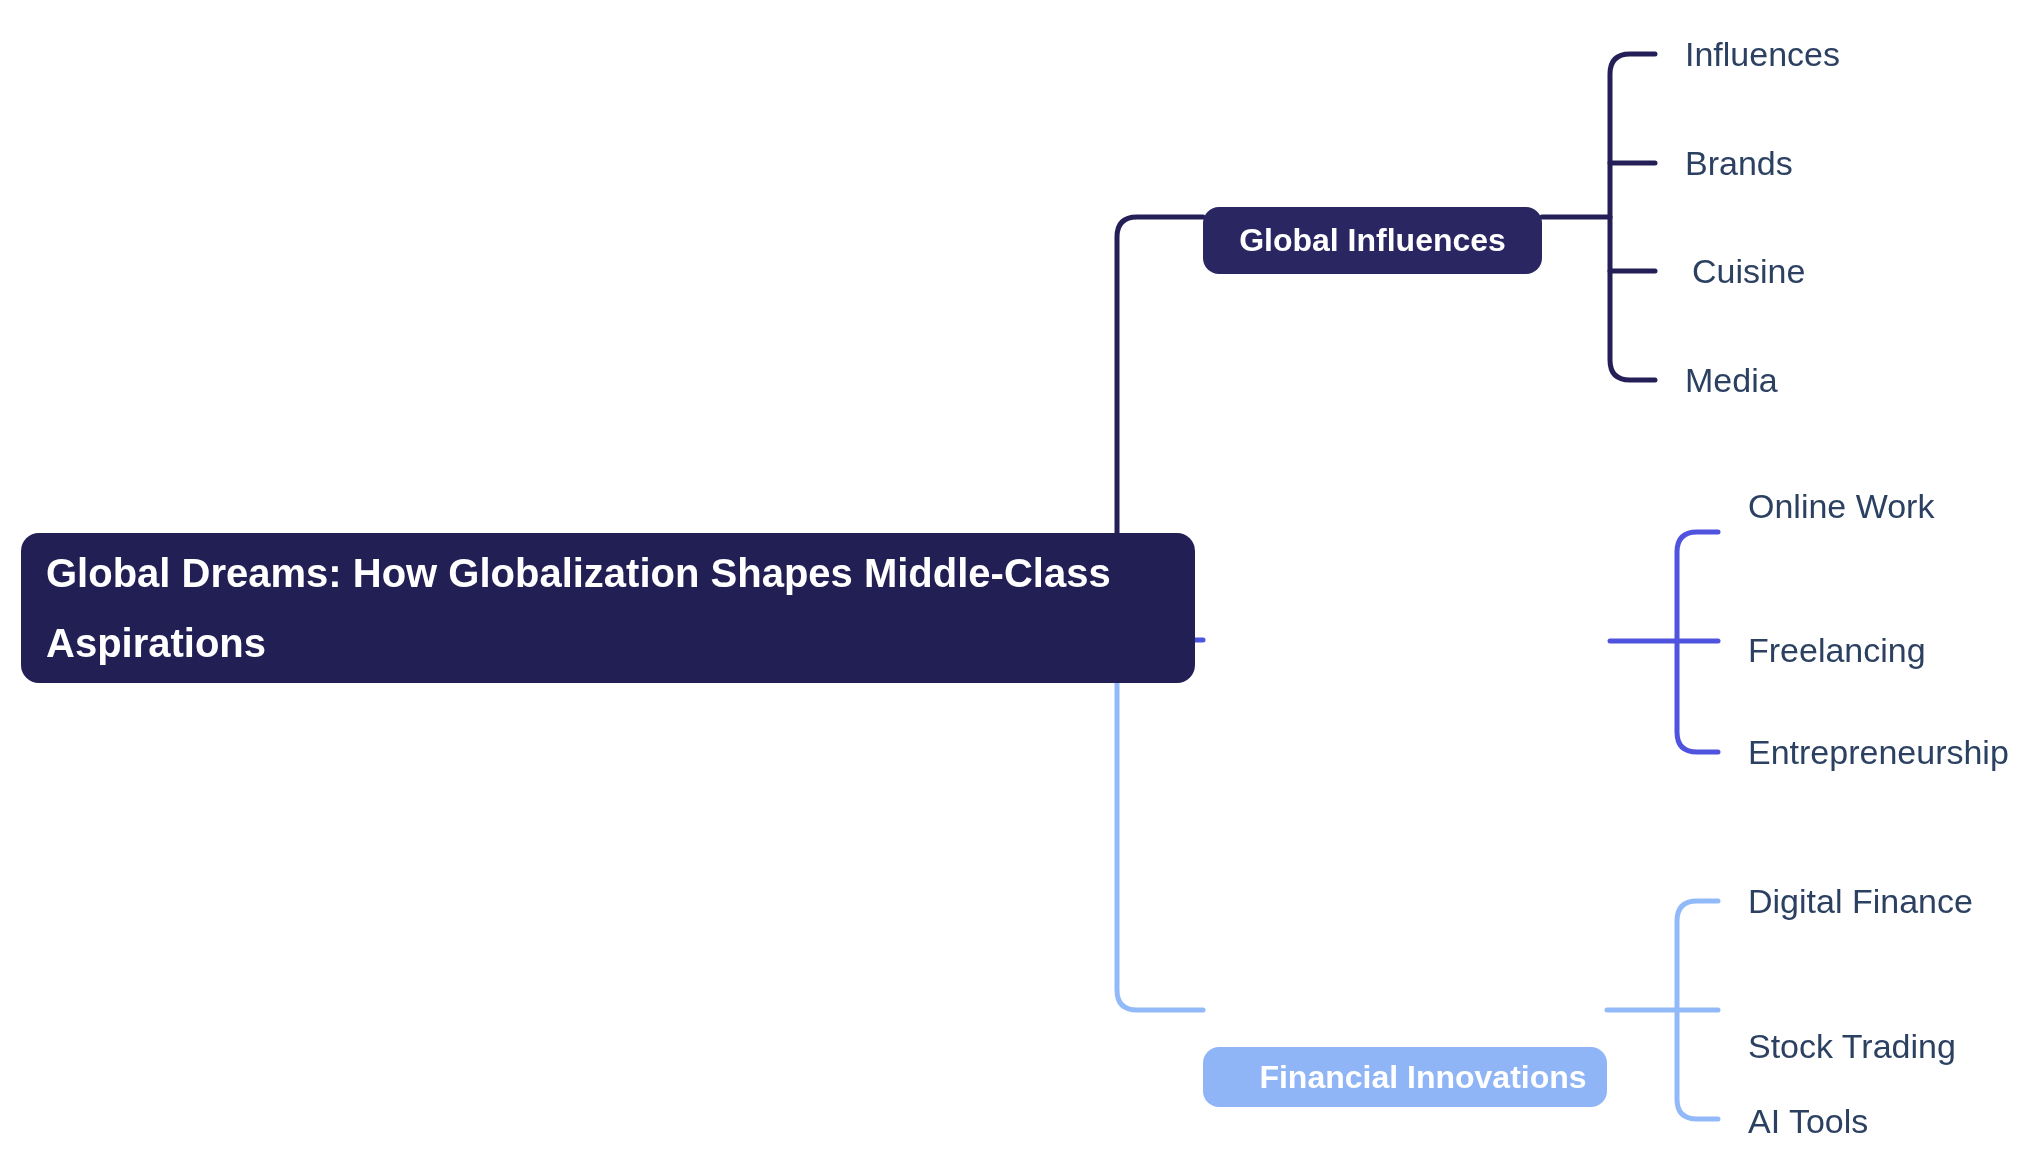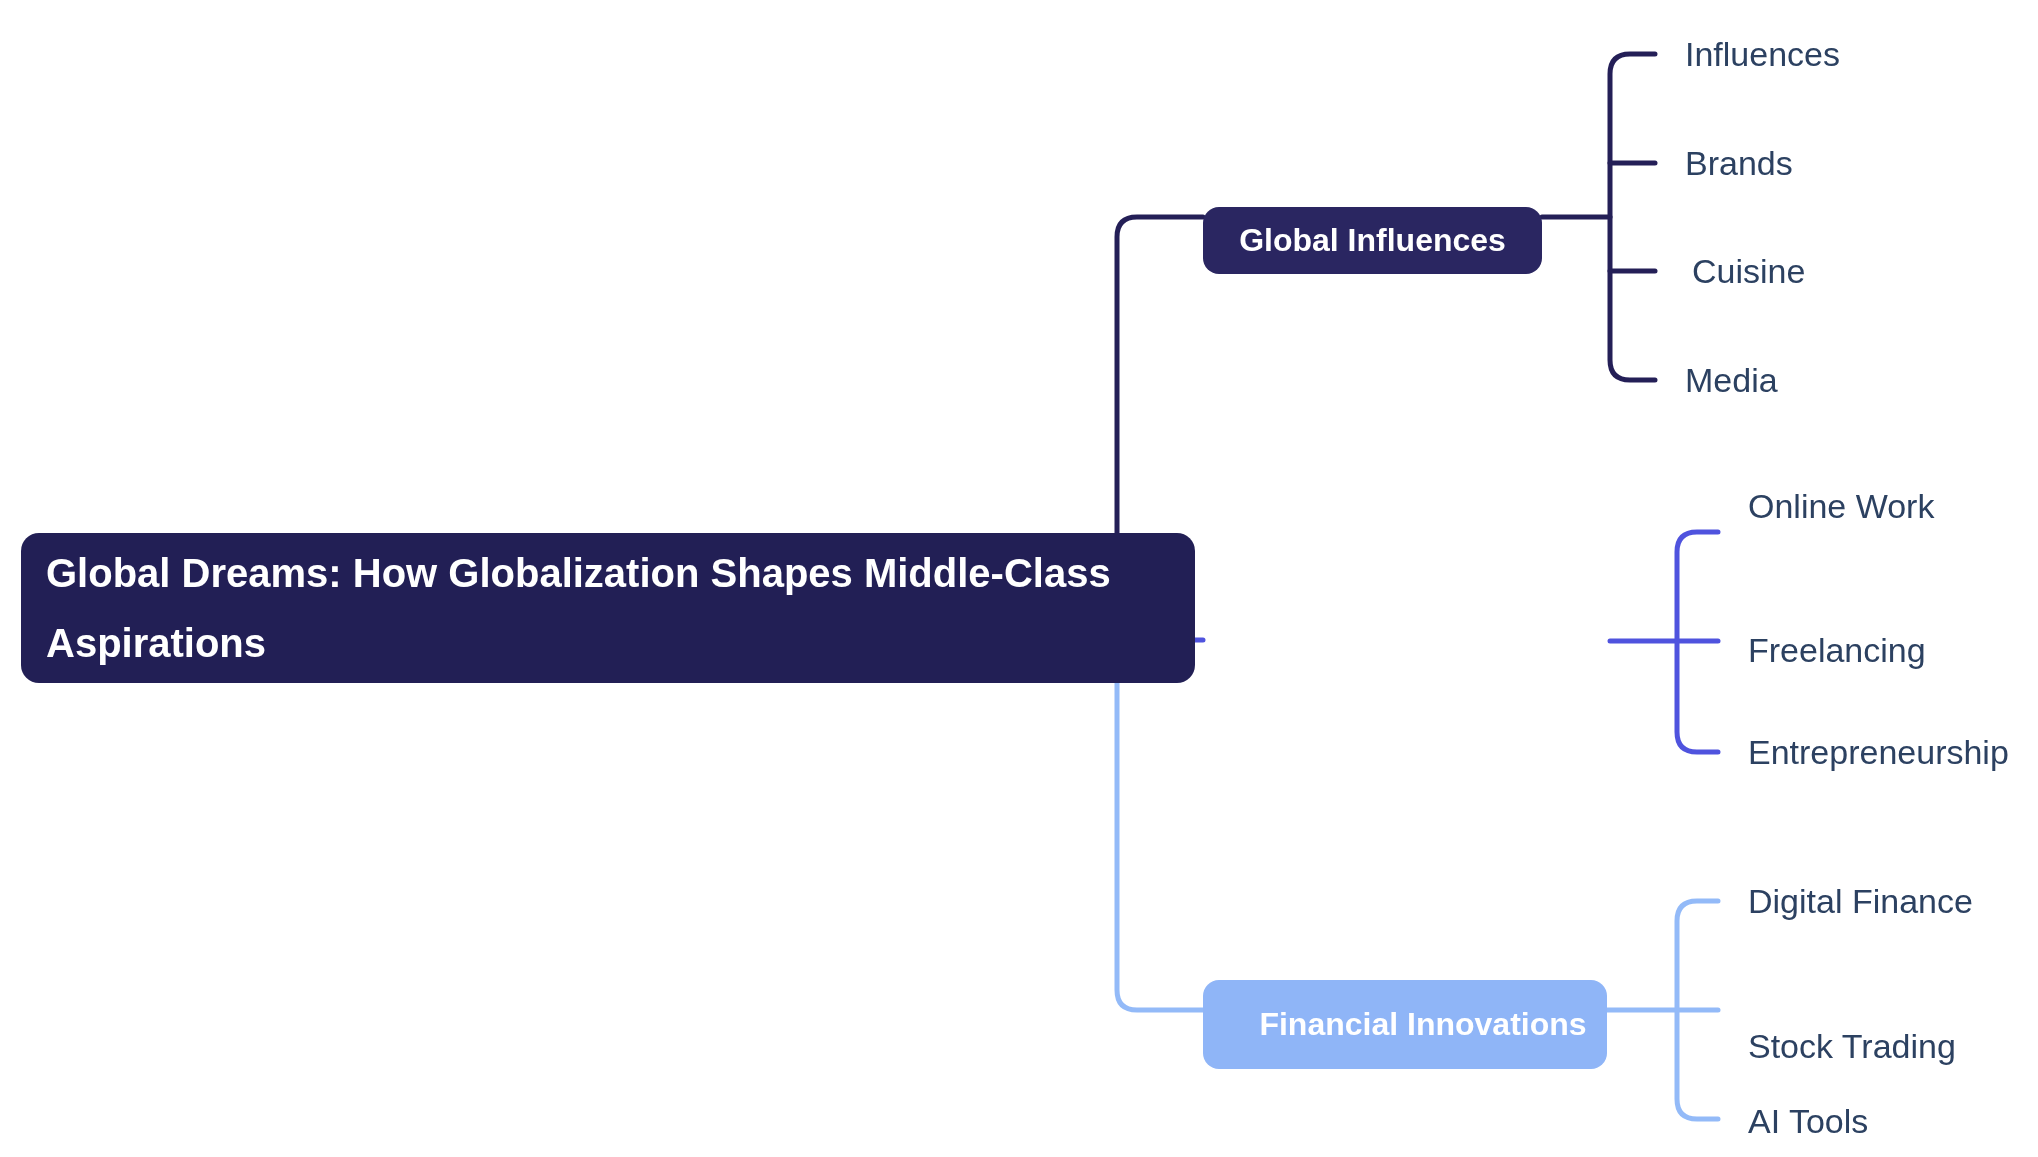--- a/index.html
+++ b/index.html
@@ -51,21 +51,21 @@
     padding: 0 25px;
     white-space: normal;
   }
   .branch-node {
     height: 67px;
     border-radius: 16px;
     font-size: 32px;
   }
   .branch-global    { left: 1203px; top: 183px; width: 339px; background: var(--branch1_bg, #2a2661); }
   .branch-modern    { left: 1203px; top: 606px; width: 407px; background: var(--branch2_bg, #4a4cdf); }
-  .branch-financial { left: 1203px; top: 956px; width: 404px; height: 89px; background: var(--branch3_bg, #8fb5f7); padding-left: 36px; }
+  .branch-financial { left: 1203px; top: 1023px; width: 404px; height: 60px; background: var(--branch3_bg, #8fb5f7); padding-left: 36px; }
 
   .leaf {
     position: absolute;
     height: 50px;
     line-height: 50px;
     font-size: 34px;
     color: var(--child_text, #2c4161);
     white-space: nowrap;
   }
 </style>

